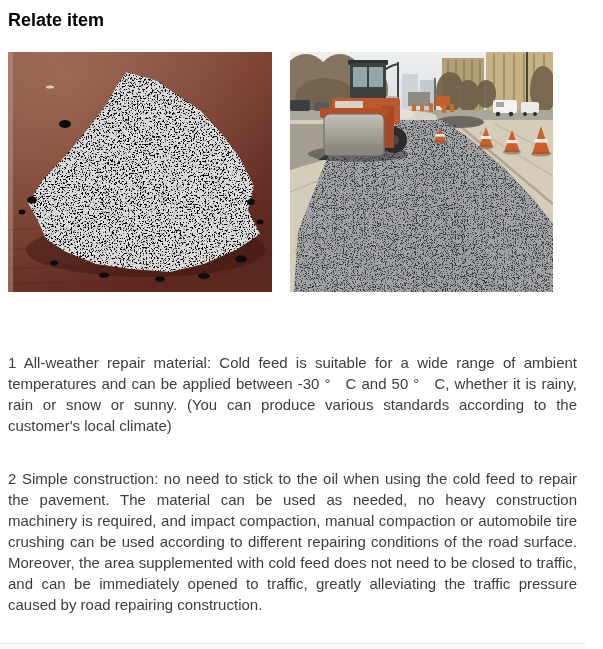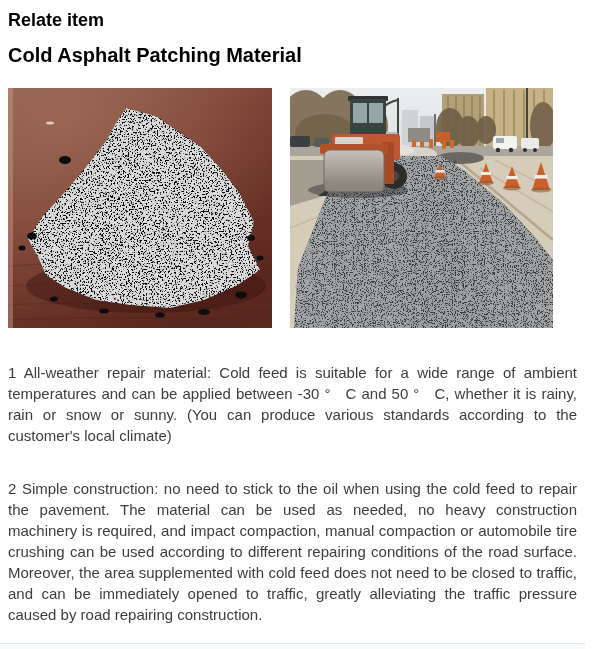--- a/index.html
+++ b/index.html
@@ -32,37 +32,36 @@
     margin-top:21px;
     display:flex;gap:18px;align-items:flex-start;
   }
   .photo{display:block;flex:0 0 auto;}
   p.feature{
     margin:0;
     font-size:15px;line-height:21px;
     text-align:justify;
     color:var(--body-text);
   }
-  p.feature.first{margin-top:34px;}
+  p.feature.first{margin-top:60px;}
   p.feature.second{margin-top:32px;}
   .footer-divider{
     position:absolute;left:0;right:0;top:643px;height:6px;
     border-top:1px solid var(--divider);
     background:var(--footer-strip);
   }
 </style>
 </head>
 <body>
 
 <div class="page">
   <div class="inner">
 
     <h1 class="section-title">Relate item</h1>
 
-    <h2 class="product-title">Cold Asphalt Patching Material</h2>
 
     <div class="photo-row">
 
       <svg class="photo" width="264" height="240" viewBox="0 0 264 240" role="img" aria-label="Pile of black cold asphalt patching granules on a wooden table">
         <defs>
           <linearGradient id="wood" x1="0" y1="0" x2="0.55" y2="1">
             <stop offset="0" stop-color="#8d5849"></stop>
             <stop offset="0.45" stop-color="#7a4033"></stop>
             <stop offset="1" stop-color="#5c271e"></stop>
           </linearGradient>

